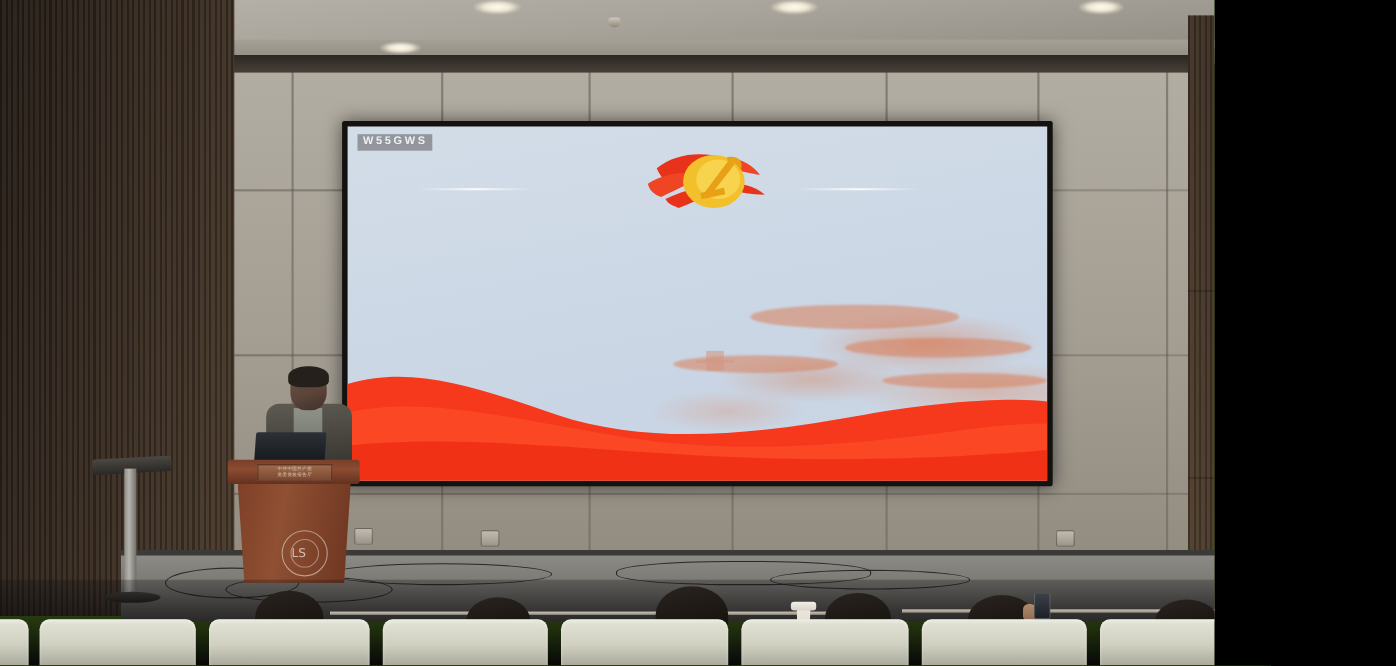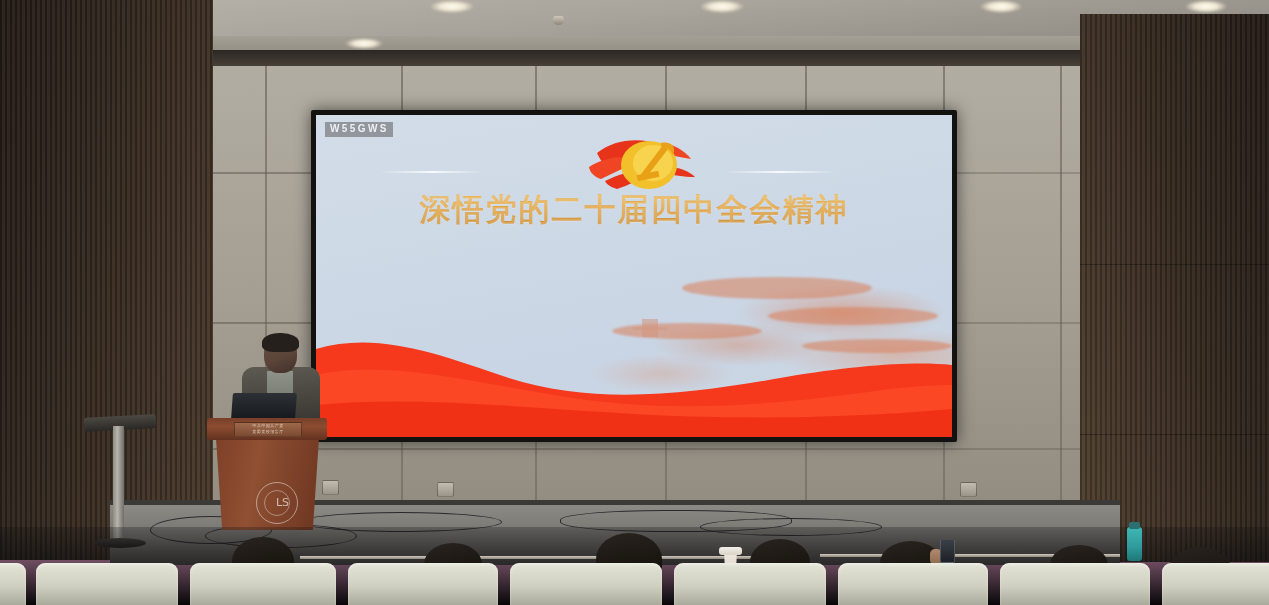--- a/index.html
+++ b/index.html
@@ -1,21 +1,21 @@
 <!DOCTYPE html>
 <html><head>
 <meta charset="utf-8">
 <title>Conference Hall Presentation</title>
 <style>
   html,body{margin:0;padding:0;background:#000;}
   body{font-family:"Liberation Sans","DejaVu Sans",sans-serif;}
 
   #scene{
-    position:relative;width:1269px;height:605px;overflow:hidden;
-    background:#f9a8d4;
+    position:relative;width:1104px;height:605px;overflow:hidden;
+    background:#4d7c0f;
   }
 
   
   .ceiling{
     position:absolute;left:0;top:0;width:1269px;height:44px;
     background:linear-gradient(175deg,#b9b4ab 0%,#a9a49b 45%,#8e8980 100%);
   }
   .ceiling-soffit{
     position:absolute;left:180px;top:36px;width:1089px;height:22px;
     background:linear-gradient(180deg,#a5a096 0%,#8d887e 100%);
@@ -202,21 +202,21 @@
   }
   .podium-logo{
     position:absolute;left:40px;top:44px;width:40px;height:40px;border-radius:50%;
     border:1.5px solid rgba(228,222,214,.58);
     display:flex;align-items:center;justify-content:center;
   }
   .podium-logo i{
     display:block;width:24px;height:24px;border-radius:50%;
     border:1px solid rgba(230,226,218,.45);
     font-style:normal;font-size:11px;color:rgba(236,232,226,.72);
-    line-height:24px;text-align:right;
+    line-height:24px;text-align:left;
     font-family:"DejaVu Sans","Liberation Sans",sans-serif;
   }
 
   .mic-stand{position:absolute;left:88px;top:398px;width:64px;height:150px;}
   .mic-base{
     position:absolute;left:6px;bottom:0;width:52px;height:10px;border-radius:50%;
     background:linear-gradient(180deg,#45423d,#23211e);
   }
   .mic-pole{
     position:absolute;left:25px;bottom:6px;width:11px;height:116px;
@@ -342,21 +342,20 @@
             <path d="M94 16 C104 14, 110 20, 106 28 C103 22, 99 19, 94 19 Z" fill="#e8a016"></path>
             <path d="M70 46 L92 46 L92 52 L70 52 Z" fill="#e8a016" transform="rotate(-12 81 49)"></path>
           </g>
         </svg>
       </div>
 
       <div class="rule" style="left:64px;top:56px;width:104px;"></div>
       <div class="rule" style="left:408px;top:56px;width:112px;"></div>
 
       <div class="slide-title">
-        <span>深悟党的二十届四中全会精神</span>
       </div>
 
 
       <svg class="wave" viewBox="0 0 636 118" preserveAspectRatio="none">
         <path d="M0 30 C60 12, 120 34, 190 58 C280 88, 380 74, 470 58 C540 46, 600 42, 636 46 L636 118 L0 118 Z" fill="#f6391d"></path>
         <path d="M0 56 C70 40, 150 62, 250 78 C360 96, 470 84, 560 72 C596 67, 620 66, 636 66 L636 118 L0 118 Z" fill="#fb4a26" opacity=".85"></path>
         <path d="M0 86 C120 74, 260 96, 400 98 C510 100, 590 94, 636 90 L636 118 L0 118 Z" fill="#ef2f14" opacity=".9"></path>
       </svg>
     </div>
   </div>

